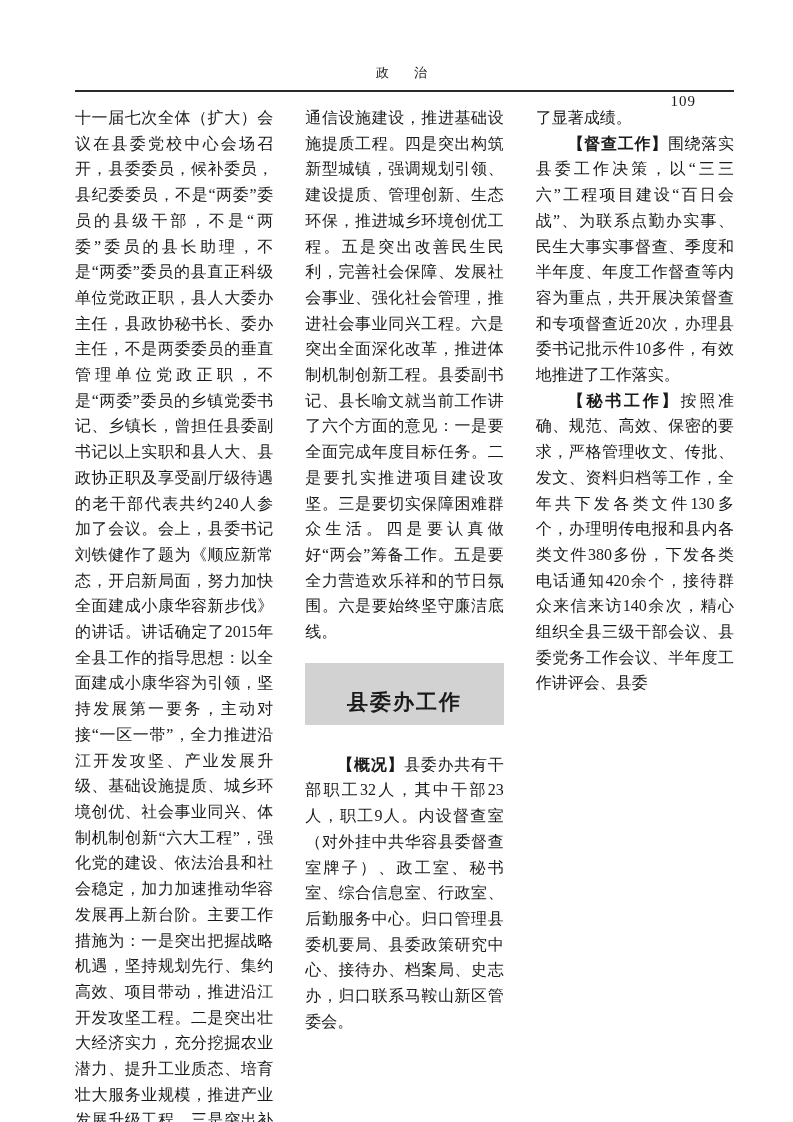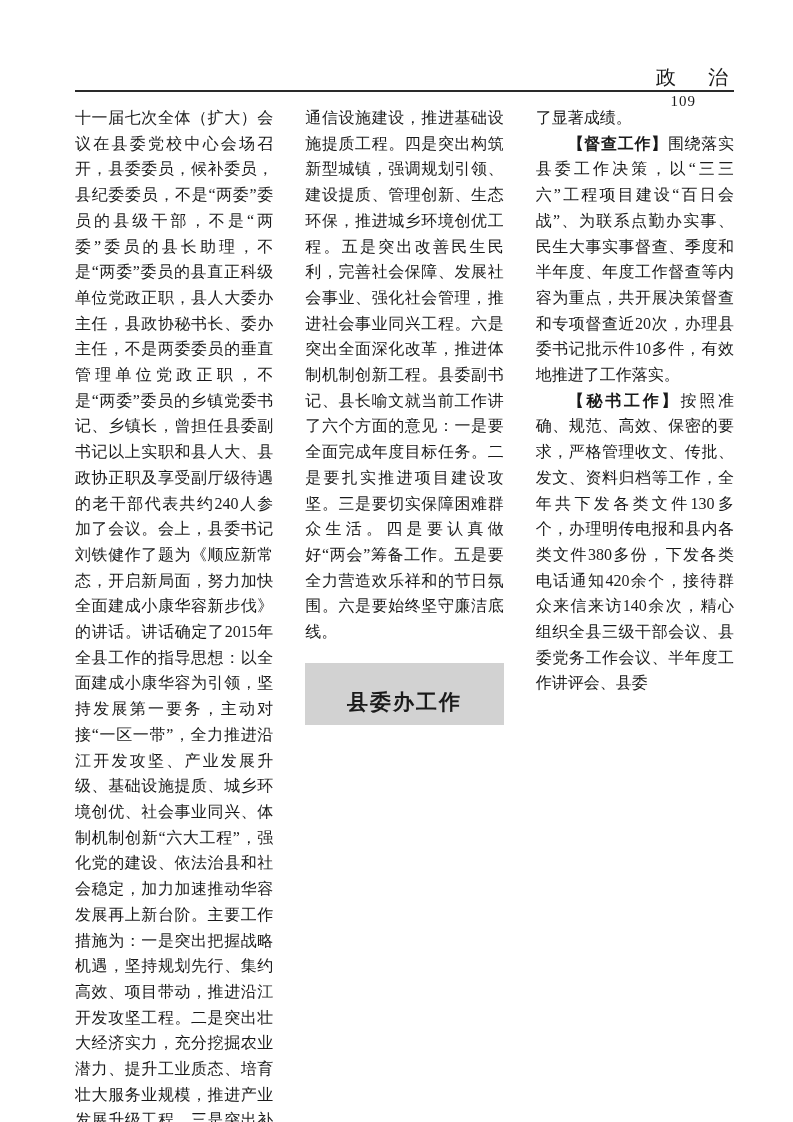--- a/index.html
+++ b/index.html
@@ -25,22 +25,22 @@
   .running-head {
     position: relative;
     height: 26px;
     border-bottom: 2px solid #2a2a2a;
   }
   .running-head .head-title {
     position: absolute;
     left: 0;
     right: 0;
     top: 0;
-    text-align: right;
-    font-size: 20px;
+    text-align: center;
+    font-size: 13px;
     letter-spacing: 6px;
   }
   .running-head .page-number {
     position: absolute;
     right: 38px;
     top: 1px;
     font-size: 15px;
     letter-spacing: 1px;
     margin-top: 28px;
   }
@@ -90,20 +90,21 @@
 
     <div class="columns">
 
       <div class="col">
         <p>十一届七次全体（扩大）会议在县委党校中心会场召开，县委委员，候补委员，县纪委委员，不是“两委”委员的县级干部，不是“两委”委员的县长助理，不是“两委”委员的县直正科级单位党政正职，县人大委办主任，县政协秘书长、委办主任，不是两委委员的垂直管理单位党政正职，不是“两委”委员的乡镇党委书记、乡镇长，曾担任县委副书记以上实职和县人大、县政协正职及享受副厅级待遇的老干部代表共约240人参加了会议。会上，县委书记刘铁健作了题为《顺应新常态，开启新局面，努力加快全面建成小康华容新步伐》的讲话。讲话确定了2015年全县工作的指导思想：以全面建成小康华容为引领，坚持发展第一要务，主动对接“一区一带”，全力推进沿江开发攻坚、产业发展升级、基础设施提质、城乡环境创优、社会事业同兴、体制机制创新“六大工程”，强化党的建设、依法治县和社会稳定，加力加速推动华容发展再上新台阶。主要工作措施为：一是突出把握战略机遇，坚持规划先行、集约高效、项目带动，推进沿江开发攻坚工程。二是突出壮大经济实力，充分挖掘农业潜力、提升工业质态、培育壮大服务业规模，推进产业发展升级工程。三是突出补齐夯实“短板”，抓好交通设施、水利设施、电力</p>
       </div>
 
       <div class="col">
         <p>通信设施建设，推进基础设施提质工程。四是突出构筑新型城镇，强调规划引领、建设提质、管理创新、生态环保，推进城乡环境创优工程。五是突出改善民生民利，完善社会保障、发展社会事业、强化社会管理，推进社会事业同兴工程。六是突出全面深化改革，推进体制机制创新工程。县委副书记、县长喻文就当前工作讲了六个方面的意见：一是要全面完成年度目标任务。二是要扎实推进项目建设攻坚。三是要切实保障困难群众生活。四是要认真做好“两会”筹备工作。五是要全力营造欢乐祥和的节日氛围。六是要始终坚守廉洁底线。</p>
         <div class="section-box">县委办工作</div>
+        <p class="para-indent"><span class="lead">【概况】</span><span>县委办共有干部职工32人，其中干部23人，职工9人。内设督查室（对外挂中共华容县委督查室牌子）、政工室、秘书室、综合信息室、行政室、后勤服务中心。归口管理县委机要局、县委政策研究中心、接待办、档案局、史志办，归口联系马鞍山新区管委会。</span></p>
       </div>
 
       <div class="col">
         <p>了显著成绩。</p>
         <p class="para-indent"><span class="lead">【督查工作】</span><span>围绕落实县委工作决策，以“三三六”工程项目建设“百日会战”、为联系点勤办实事、民生大事实事督查、季度和半年度、年度工作督查等内容为重点，共开展决策督查和专项督查近20次，办理县委书记批示件10多件，有效地推进了工作落实。</span></p>
         <p class="para-indent"><span class="lead">【秘书工作】</span><span>按照准确、规范、高效、保密的要求，严格管理收文、传批、发文、资料归档等工作，全年共下发各类文件130多个，办理明传电报和县内各类文件380多份，下发各类电话通知420余个，接待群众来信来访140余次，精心组织全县三级干部会议、县委党务工作会议、半年度工作讲评会、县委</span></p>
       </div>
 
     </div>
   </div>

